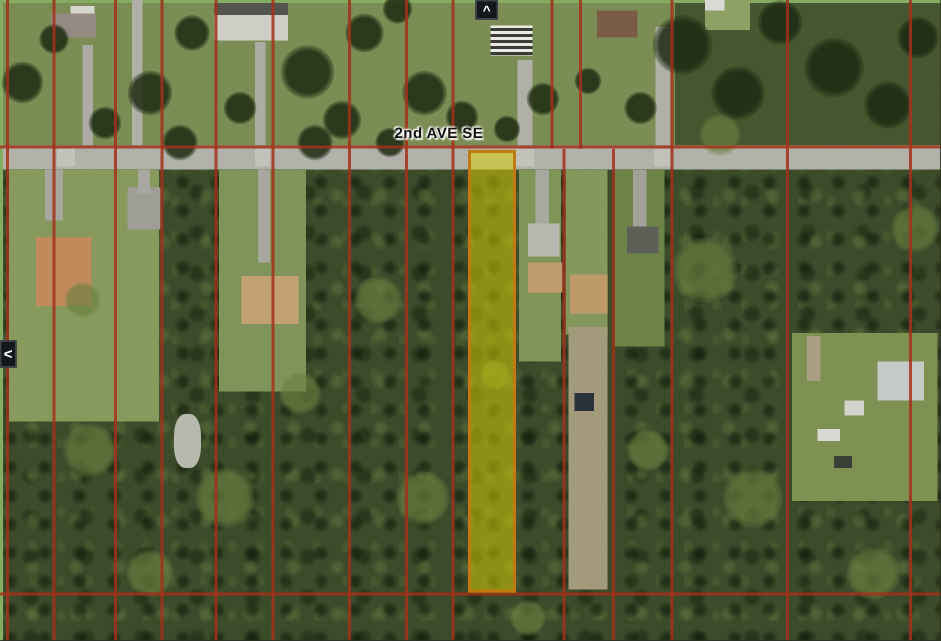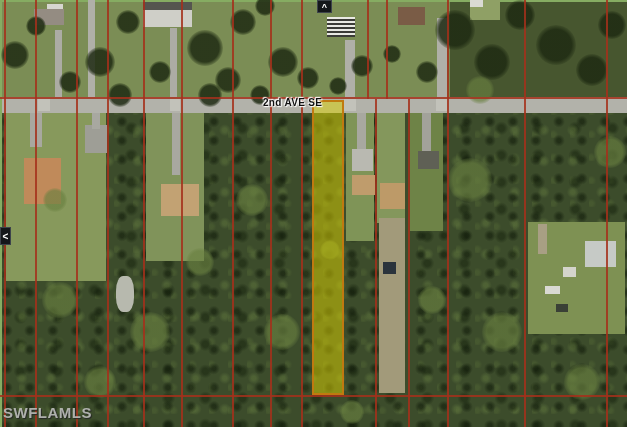--- a/index.html
+++ b/index.html
@@ -41,23 +41,22 @@
     background:#14171b;border:1px solid #3d434b;color:#fff;
     font-weight:700;line-height:1;padding:0;cursor:pointer;
   }
   .nav-btn span{transform:translateY(1px);}
 </style>
 </head>
 <body>
 
 <div class="map">
 
-  <div class="overlay street-label" style="left:251px;top:97px;padding-left:12px;">2nd AVE SE</div>
+  <div class="overlay street-label" style="left:251px;top:84px;padding-left:12px;">2nd AVE SE</div>
 
-  <div class="overlay watermark" style="left:3px;top:404px;">SWFLAMLS</div>
 
   <div class="overlay nav-btn" style="left:317px;top:0;width:15px;height:13px;font-size:9px;">
     <span>^</span>
   </div>
 
   <div class="overlay nav-btn" style="left:0;top:227px;width:11px;height:18px;font-size:10px;">
     <span>&lt;</span>
   </div>
 
 <div class="mottle" style="position: absolute; left: 0px; top: 0px; width: 627px; height: 97px; background: rgb(123, 141, 85);"></div>

